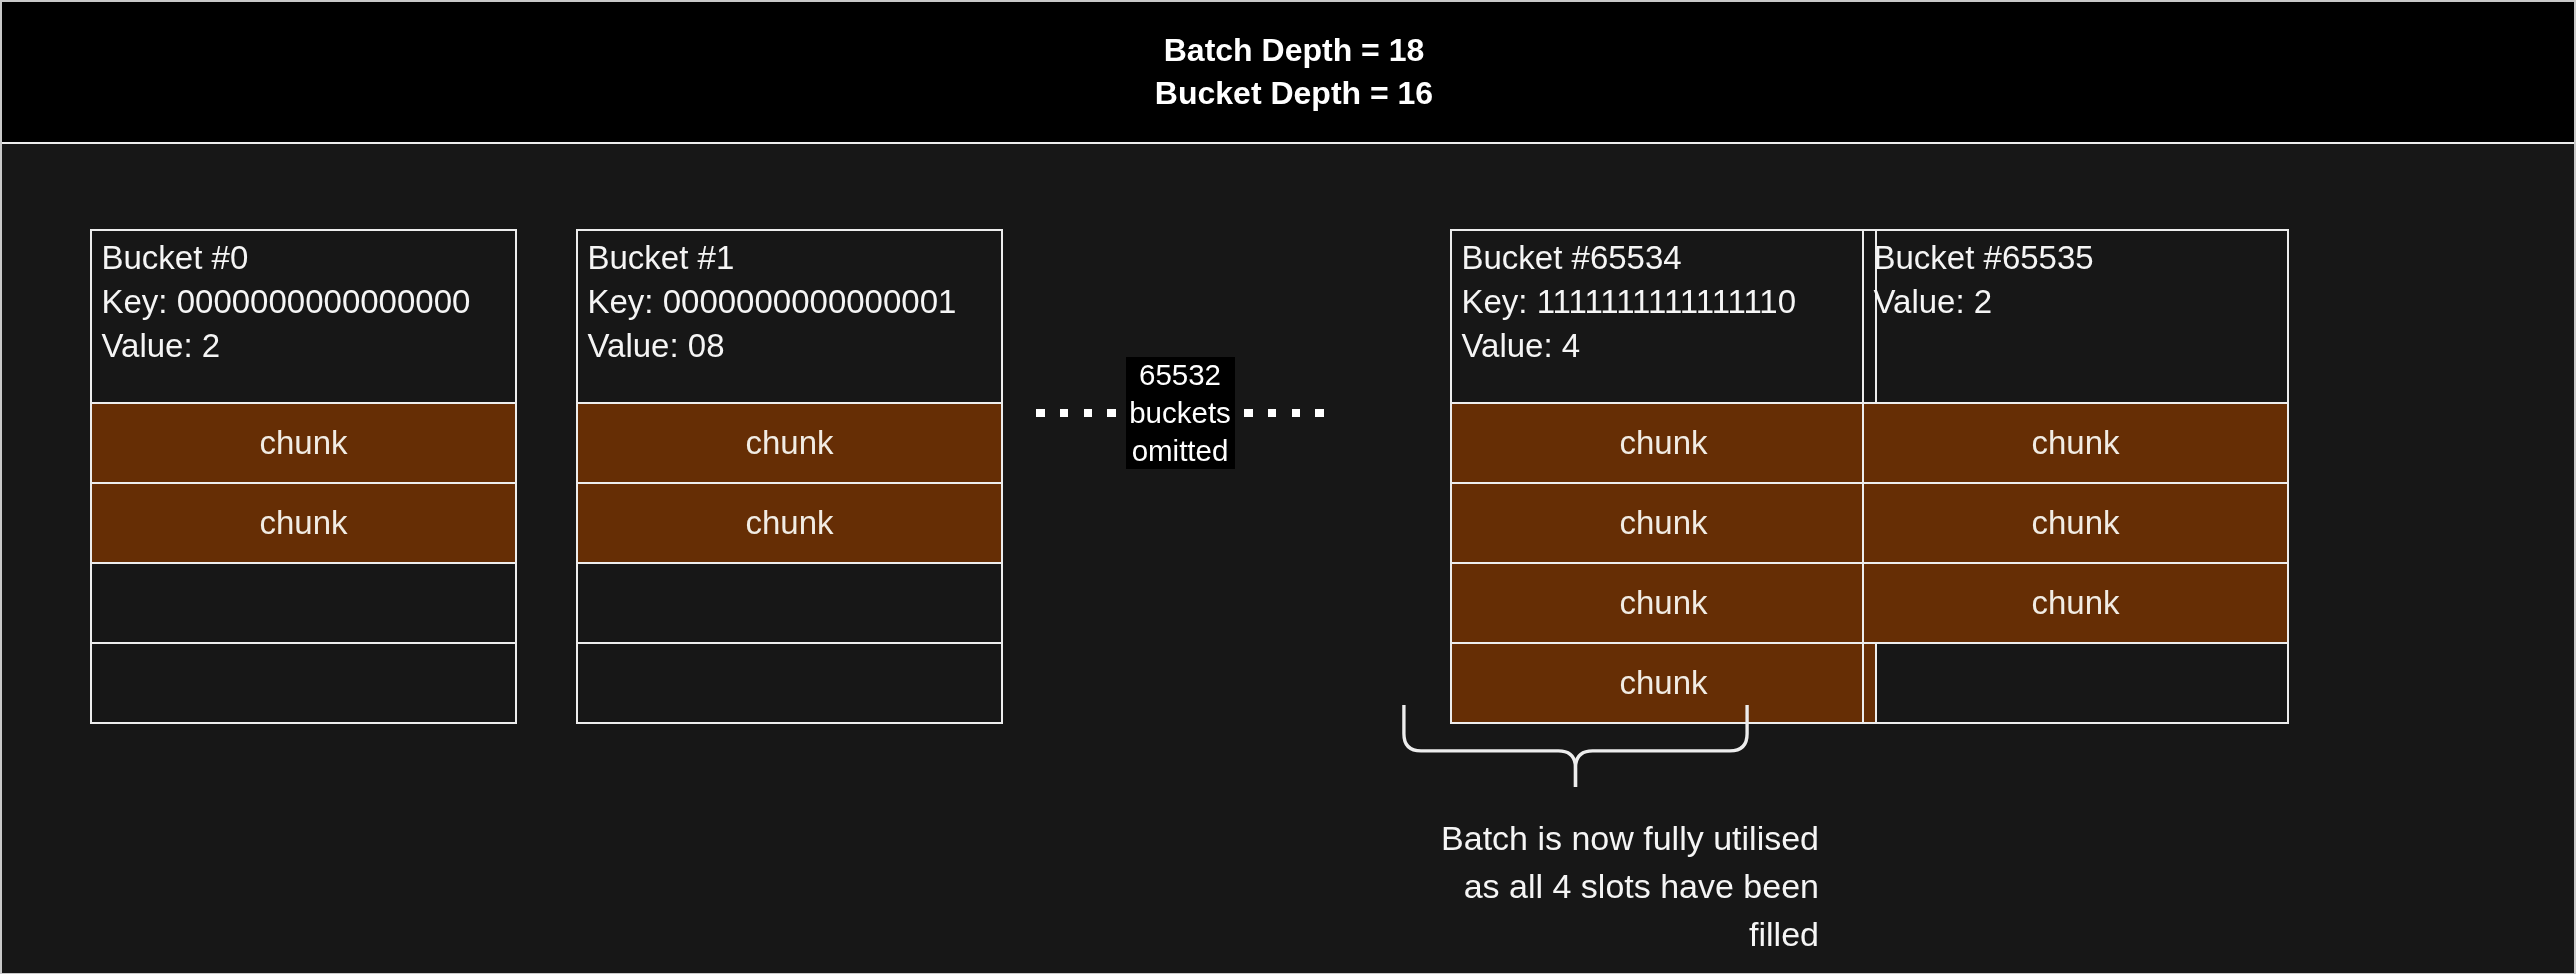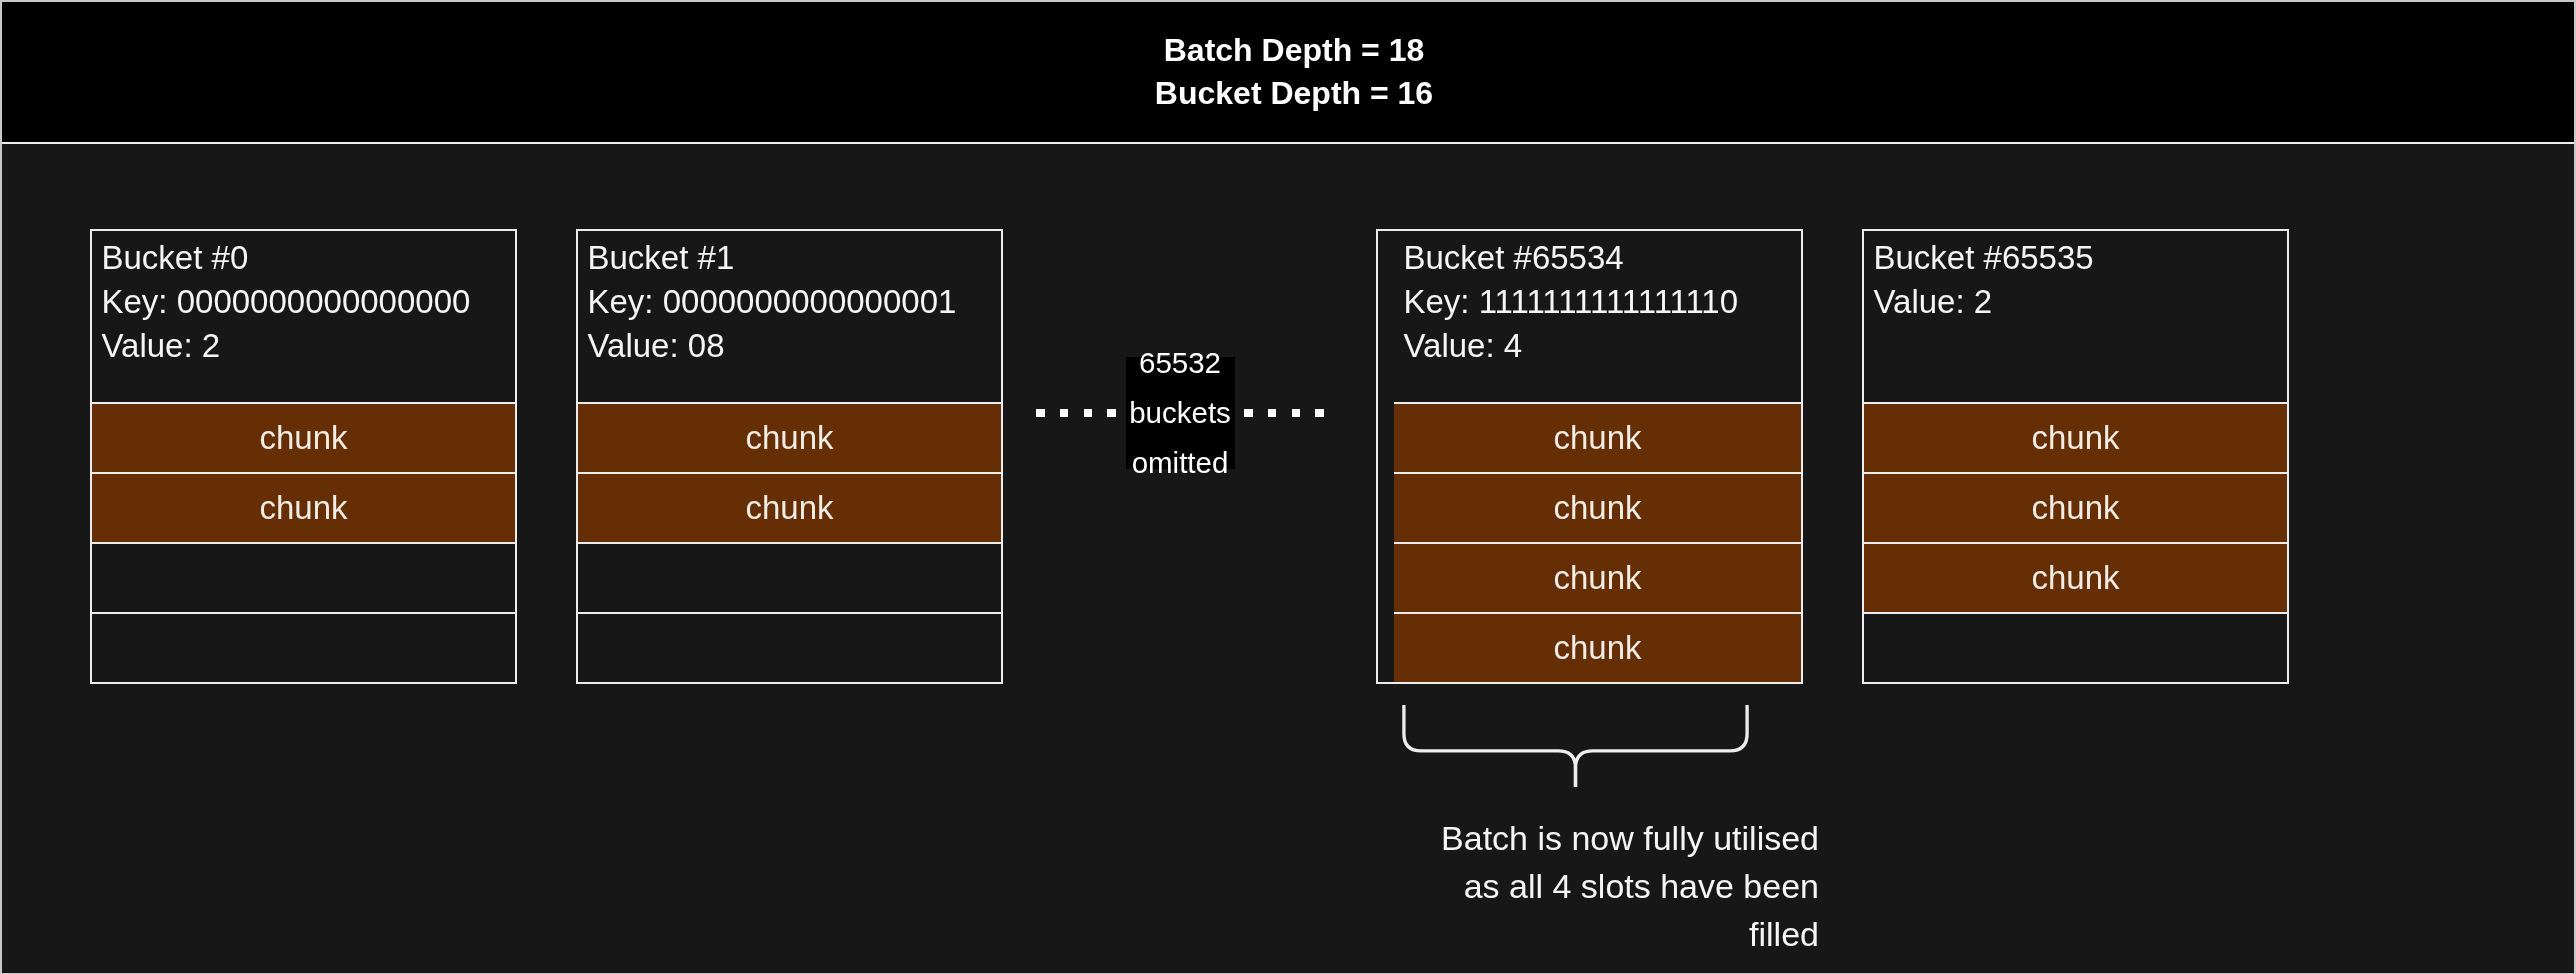--- a/index.html
+++ b/index.html
@@ -33,36 +33,36 @@
   .bucket{
     position:absolute;top:82px;width:427px;
     border:2.9px solid var(--line);
     font-size:33px;
   }
   .bucket-head{
     height:171px;padding:4.8px 5.7px 0 9.5px;line-height:44px;
     white-space:nowrap;
   }
   .slot{
-    height:70px;border-top:2.9px solid var(--line);
+    height:80px;border-top:2.9px solid var(--line);
     display:flex;align-items:center;justify-content:center;
     font-size:33px;color:#f1ece4;
   }
   .slot.filled{background:var(--chunk-fill);}
   
   .omitted-row{
     position:absolute;left:1034px;top:210px;width:288px;height:112px;
     display:flex;align-items:center;justify-content:space-between;
   }
   .dots{display:flex;gap:15.2px;align-items:center;}
   .dot{width:8.6px;height:8.6px;background:#ffffff;}
   .omitted-label{
     width:109px;height:112px;background:#000000;color:#ffffff;
     display:flex;flex-direction:column;align-items:center;justify-content:center;
-    font-size:29.5px;line-height:38px;text-align:center;gap:12px;
+    font-size:29.5px;line-height:38px;text-align:center;
   }
   
   .brace{position:absolute;left:1400px;top:556px;width:347px;height:88px;}
   .caption{
     position:absolute;left:1360px;top:667px;width:457px;
     text-align:right;font-size:34px;line-height:48px;color:#f5f5f5;
   }
 </style>
 </head>
 <body>
@@ -92,21 +92,21 @@
           <div class="bucket-head">
             <div>Bucket #1</div>
             <div>Key: 0000000000000001</div>
             <div>Value: 08</div>
           </div>
           <div class="slot filled">chunk</div>
           <div class="slot filled">chunk</div>
           <div class="slot"></div>
           <div class="slot"></div>
         </div>
-        <div class="bucket" style="left: 1374px; padding-left: 16px;">
+        <div class="bucket" style="left: 1448px;">
           <div class="bucket-head">
             <div>Bucket #65534</div>
             <div>Key: 1111111111111110</div>
             <div>Value: 4</div>
           </div>
           <div class="slot filled">chunk</div>
           <div class="slot filled">chunk</div>
           <div class="slot filled">chunk</div>
           <div class="slot filled">chunk</div>
         </div>

